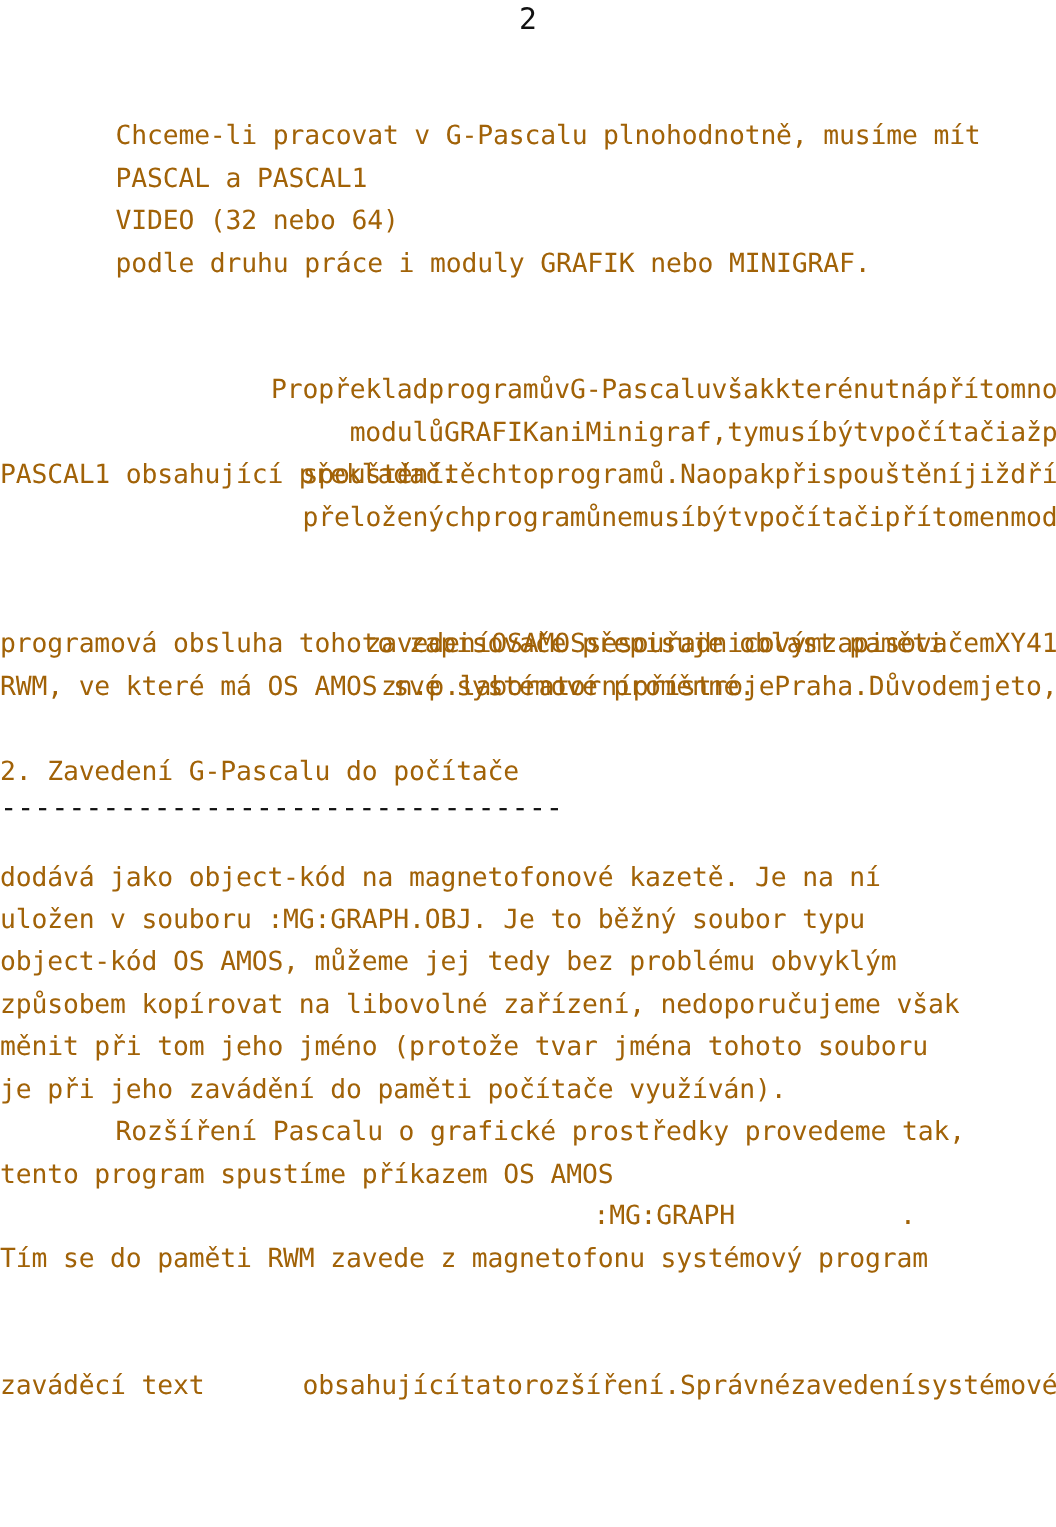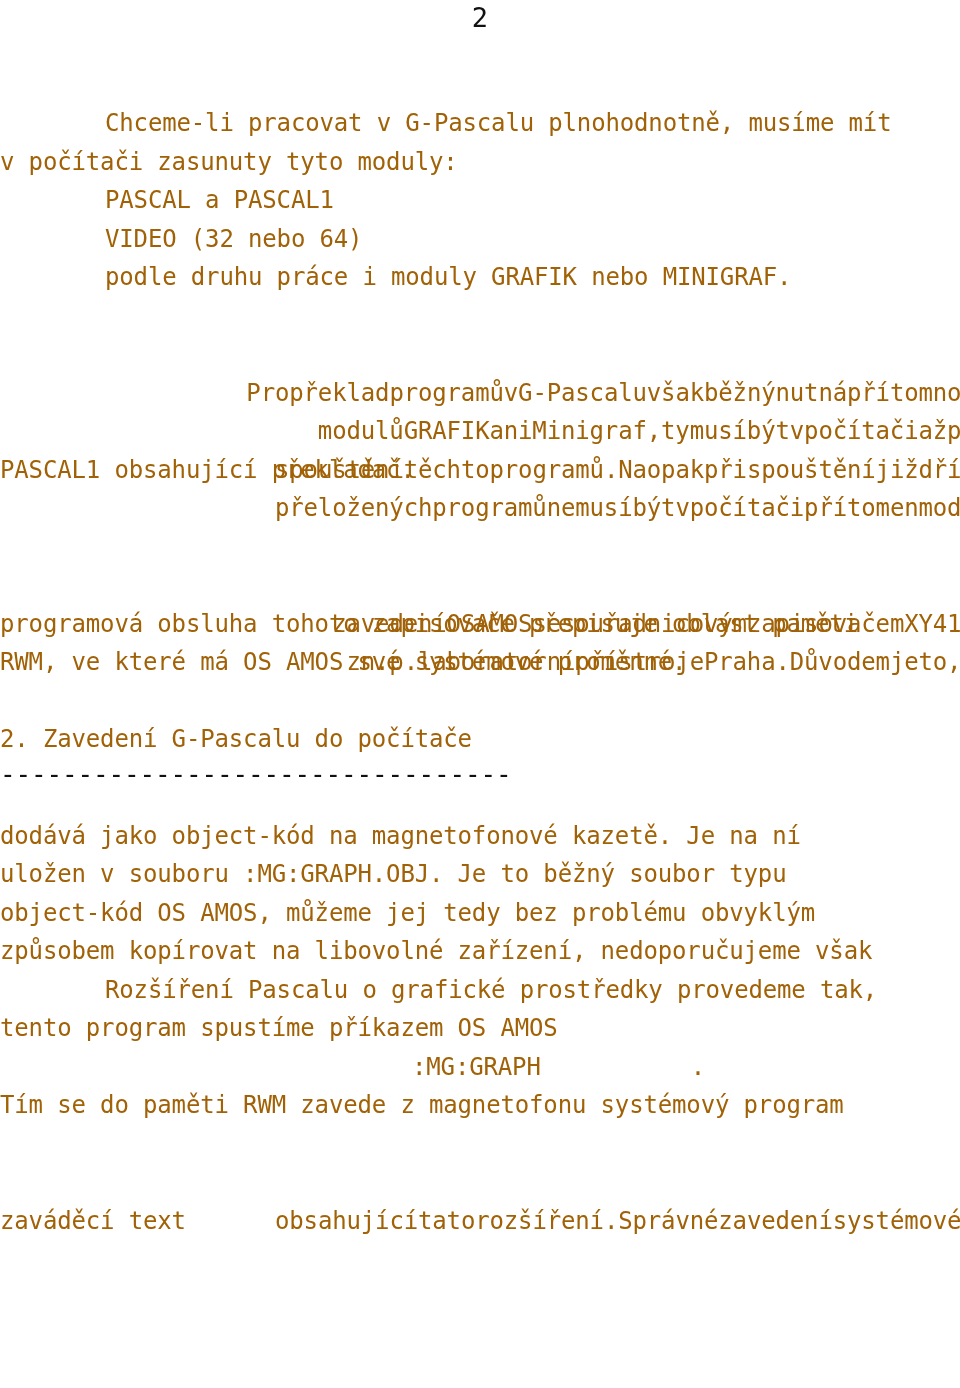--- a/index.html
+++ b/index.html
@@ -77,49 +77,48 @@
   }
 
   .dashes {
     display: block;
     white-space: pre;
     font-size: 26px;
     line-height: 30px;
     height: 30px;
     letter-spacing: -0.15px;
   }
-  .center-ish2 { padding-left: 412px; }
+  .center-ish2 { padding-left: 412px; text-align: center; }
 
   .spacer-wide { display: inline-block; width: 150px; }
 </style>
 </head>
 <body>
 
 <div class="page">
 
   <div class="page-number">2</div>
 
   <div class="text-body">
 
     <div class="line indent">Chceme-li pracovat v G-Pascalu plnohodnotně, musíme mít</div>
-    <div class="line">v počítači zasunuty tyto moduly:</div>
 
     <div class="line indent">PASCAL a PASCAL1</div>
     <div class="line indent">VIDEO (32 nebo 64)</div>
     <div class="line indent">podle druhu práce i moduly GRAFIK nebo MINIGRAF.</div>
 
     <div class="line">
       <span class="j">
         <span>Pro</span>
         <span>překlad</span>
         <span>programů</span>
         <span>v</span>
         <span>G-Pascalu</span>
         <span>však</span>
-        <span>běžný</span>
+        <span>které</span>
         <span>nutná</span>
         <span>přítomnost</span>
       </span>
     </div>
     <div class="line">
       <span class="j">
         <span>modulů</span>
         <span>GRAFIK</span>
         <span>ani</span>
         <span>Minigraf,</span>
@@ -191,20 +190,22 @@
 
     <div class="line">2. Zavedení G-Pascalu do počítače</div>
     <div class="dashes">---------------------------------</div>
 
     <div class="blank-half"></div>
 
     <div class="line">dodává jako object-kód na magnetofonové kazetě. Je na ní</div>
     <div class="line">uložen v souboru :MG:GRAPH.OBJ. Je to běžný soubor typu</div>
     <div class="line">object-kód OS AMOS, můžeme jej tedy bez problému obvyklým</div>
     <div class="line">způsobem kopírovat na libovolné zařízení, nedoporučujeme však</div>
+    <div class="line">měnit při tom jeho jméno (protože tvar jména tohoto souboru</div>
+    <div class="line">je při jeho zavádění do paměti počítače využíván).</div>
 
     <div class="line indent">Rozšíření Pascalu o grafické prostředky provedeme tak,</div>
     <div class="line">tento program spustíme příkazem OS AMOS</div>
 
     <div class="line center-ish2"><span>:MG:GRAPH</span><span class="spacer-wide"></span><span>.</span></div>
 
     <div class="line">Tím se do paměti RWM zavede z magnetofonu systémový program</div>
     <div class="line">
       <span class="j">
         <span>obsahující</span>

